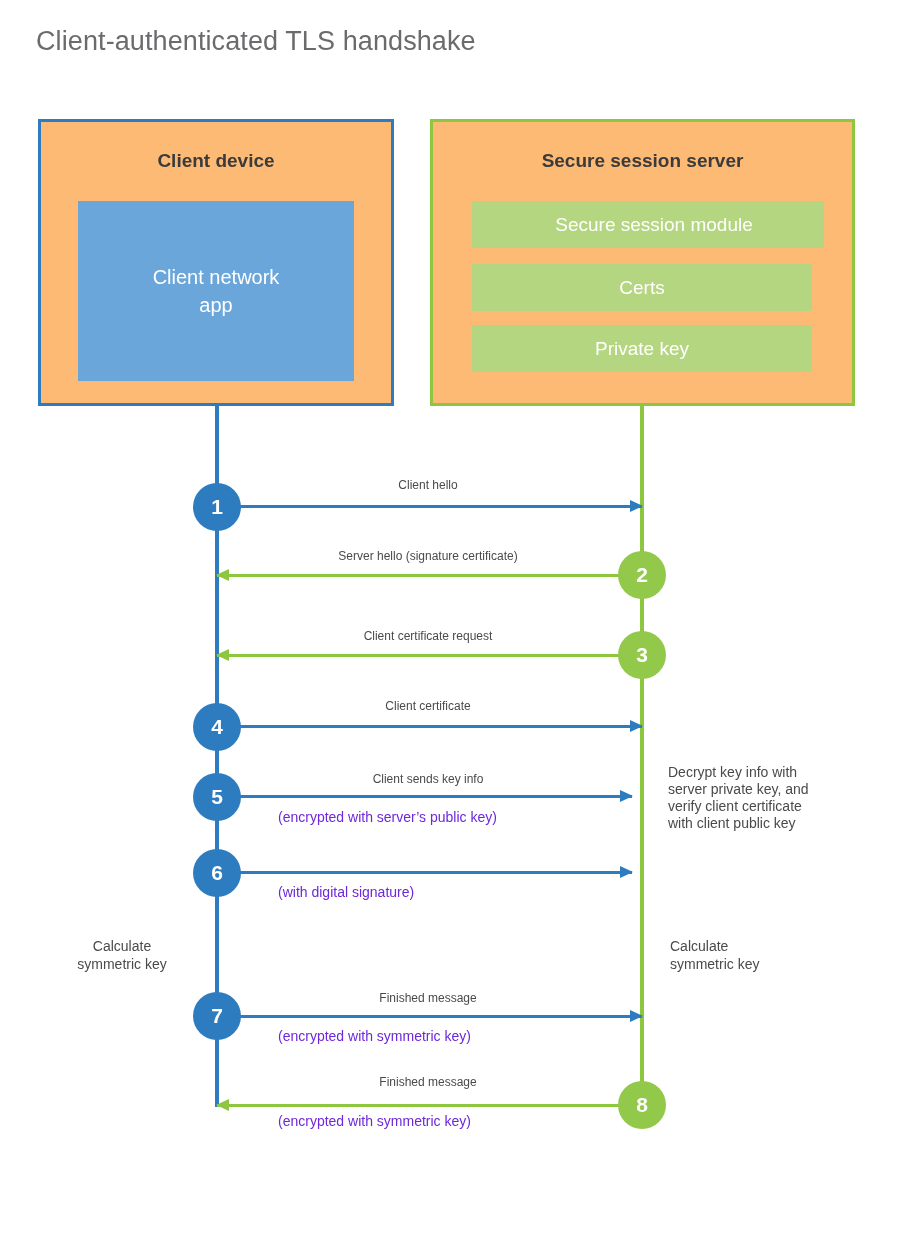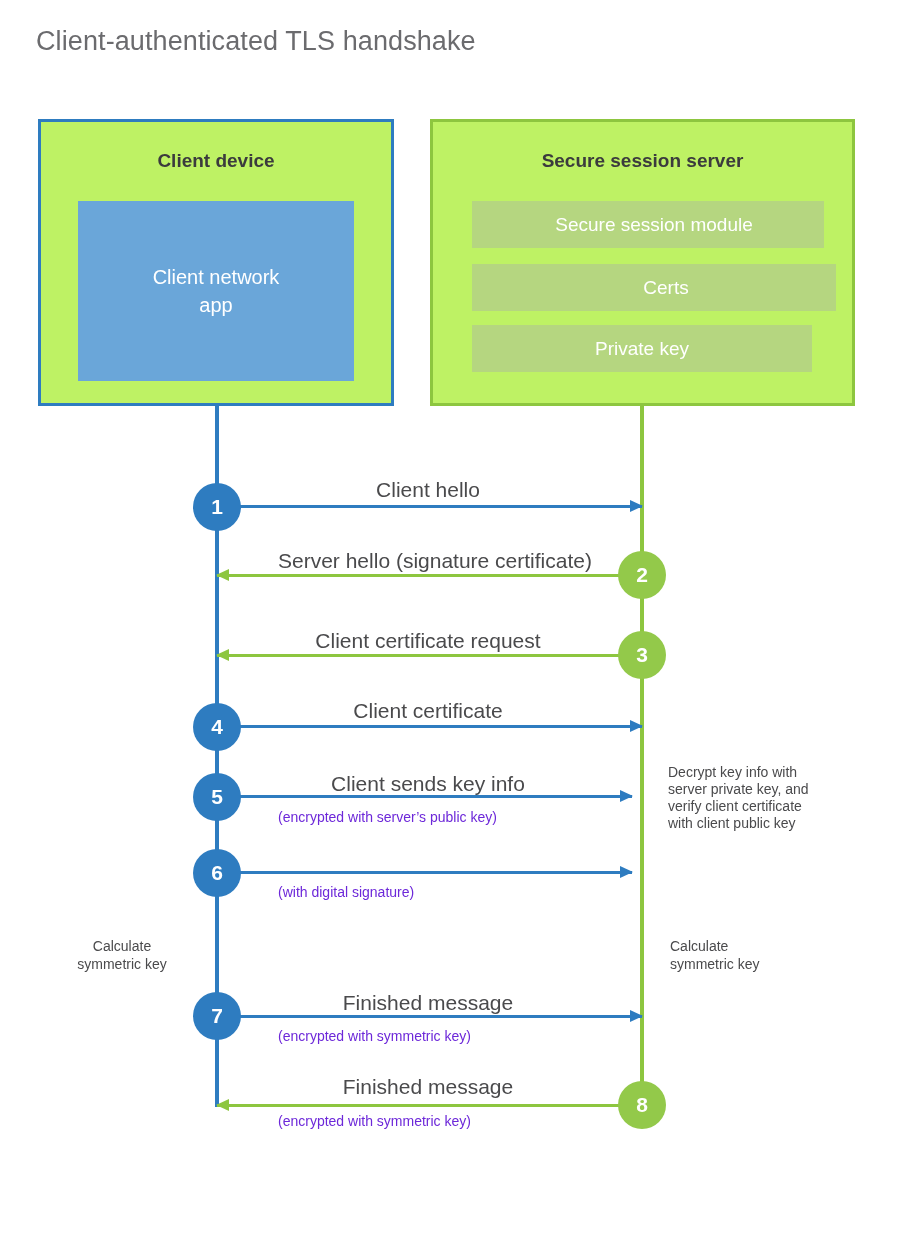--- a/index.html
+++ b/index.html
@@ -30,21 +30,21 @@
     font-size: 27px;
     font-weight: 300;
     color: #6b6b6e;
     letter-spacing: 0.1px;
     white-space: nowrap;
   }
 
   
   .party-box {
     position: absolute;
-    background: #bef264;
+    background: #fdba74;
     box-sizing: border-box;
   }
   #client-box {
     left: 38px;
     top: 119px;
     width: 356px;
     height: 287px;
     border: 3px solid #2e7cc0;
   }
   #server-box {
@@ -97,21 +97,21 @@
     align-items: center;
     justify-content: center;
   }
   .server-bar-label {
     color: #ffffff;
     font-size: 19px;
     font-weight: 400;
     text-align: center;
   }
   #server-bar-0 { top: 79px; padding-left: 12px; }
-  #server-bar-1 { top: 142px; padding-left: 24px; }
+  #server-bar-1 { top: 142px; }
   #server-bar-2 { top: 203px; }
 
   
   .lifeline {
     position: absolute;
     width: 4px;
   }
   #client-lifeline {
     left: 215px;
     top: 404px;
@@ -146,21 +146,21 @@
     border-left: 13px solid #2e7cc0;
   }
   .to-client .arrow-head {
     left: -1px;
     border-right: 13px solid #8dc63f;
   }
 
   .message-label {
     position: absolute;
     text-align: center;
-    font-size: 21px;
+    font-size: 12px;
     font-weight: 400;
     color: #4a4a4c;
     white-space: nowrap;
   }
   .message-sublabel {
     position: absolute;
     font-size: 14px;
     font-weight: 400;
     color: #6d28d9;
     white-space: nowrap;

